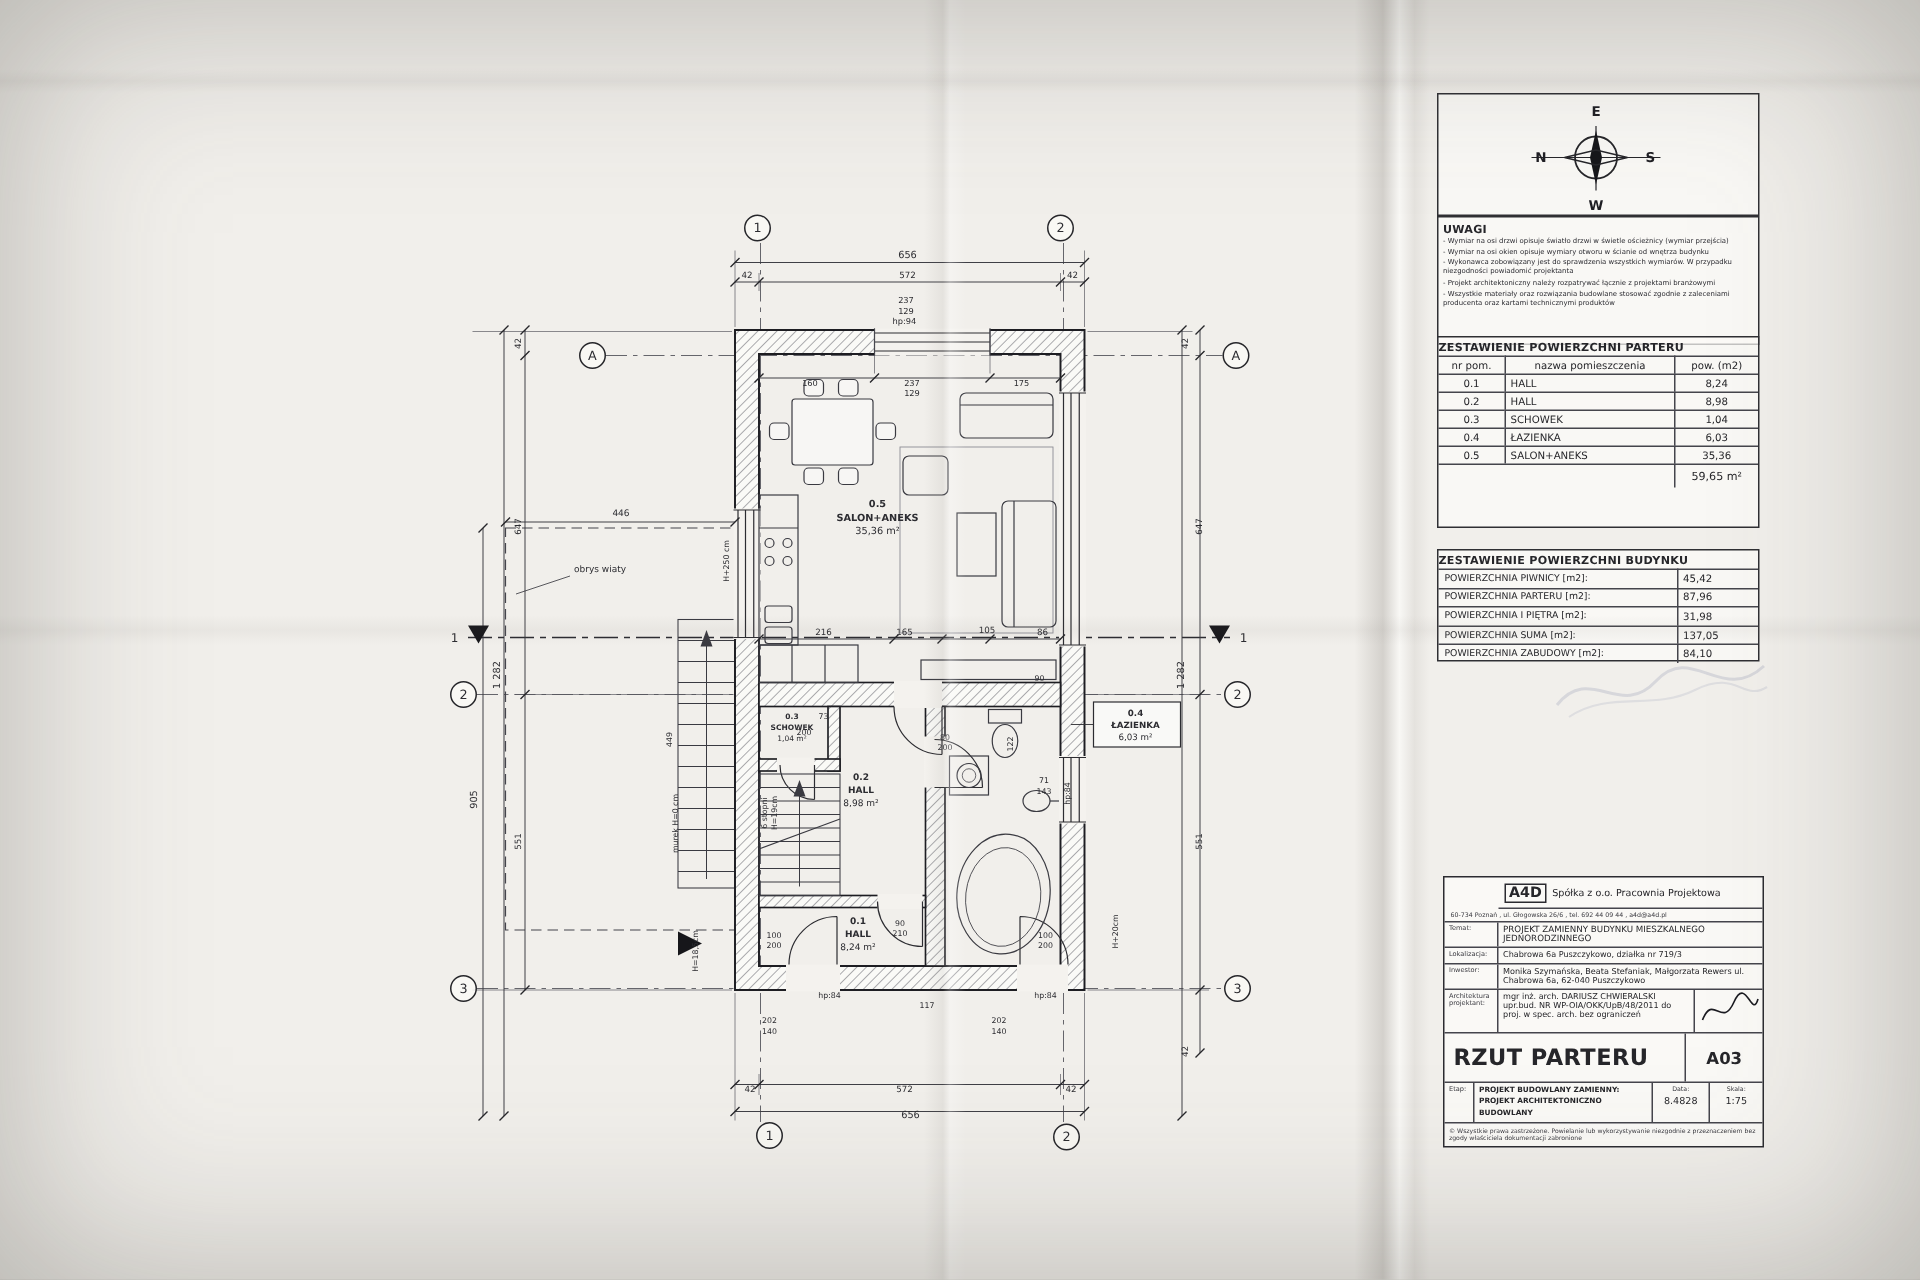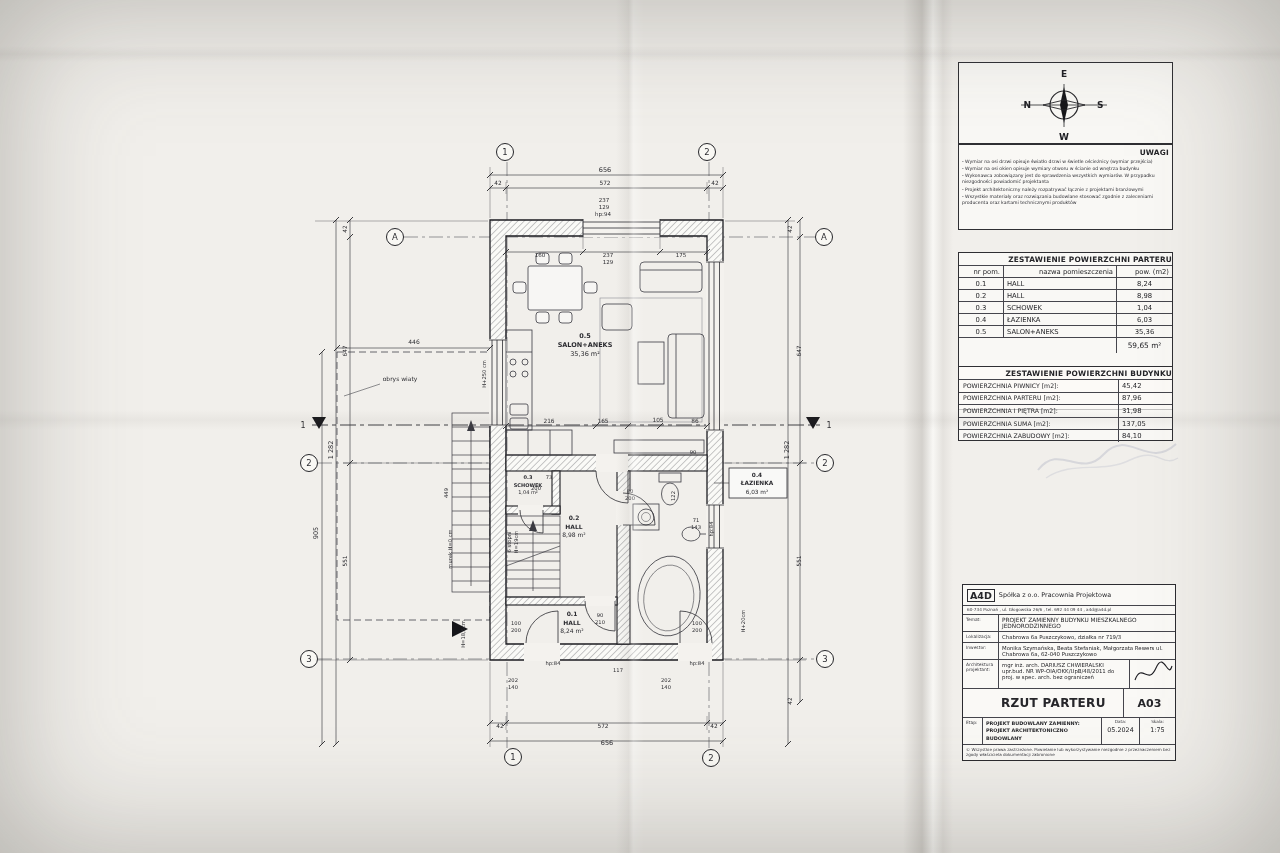--- a/index.html
+++ b/index.html
@@ -12,36 +12,36 @@
   .crease-b{left:903px;width:50px;background:linear-gradient(90deg,transparent,rgba(108,102,95,.22) 38%,rgba(253,253,251,.6) 60%,rgba(140,134,128,.12) 80%,transparent);}
   .crease-h{position:absolute;left:0;width:100%;height:20px;top:410px;background:linear-gradient(180deg,transparent,rgba(120,114,108,.07) 50%,transparent);pointer-events:none;z-index:8;}
   .crease-t{position:absolute;left:0;width:100%;height:16px;top:46px;background:linear-gradient(180deg,transparent,rgba(120,114,108,.08) 50%,transparent);pointer-events:none;z-index:8;}
 
   .plan-svg{position:absolute;left:280px;top:130px;width:660px;height:660px;z-index:2;}
   .plan-svg text{font-family:"DejaVu Sans","Liberation Sans",sans-serif;fill:#2c2c31;}
   .plan-svg .axis-bubble{fill:rgba(250,249,246,.85);stroke:#26262a;stroke-width:1;}
 
   .panel{position:absolute;left:958px;width:215px;border:1.2px solid #2f2f33;
          background:rgba(252,251,248,.72);box-sizing:border-box;z-index:4;}
-  .panel-title{font-size:7.4px;font-weight:700;text-align:right;padding:2px 0 1px;letter-spacing:.2px;}
+  .panel-title{font-size:7.4px;font-weight:700;text-align:left;padding:2px 0 1px;letter-spacing:.2px;}
 
   
   .compass-box{top:62px;height:82px;}
   .compass-box svg{display:block;}
   .compass-box text{font-family:"DejaVu Sans",sans-serif;font-weight:700;font-size:9px;fill:#1f1f24;}
 
   
   .uwagi-box{top:144px;height:86px;padding:1px 3px;}
   .note{font-size:4.6px;line-height:1.34;color:#2a2a30;margin:1px 0;}
 
   
-  .parter-box{top:252px;height:158px;}
+  .parter-box{top:224px;height:128px;}
   .p-head,.p-body,.p-total{display:grid;grid-template-columns:44px 1fr 56px;}
   .phc,.pcell{border-top:.8px solid #45454c;padding:1.5px 3px;font-size:6.8px;}
-  .phc{font-weight:400;text-align:right;}
+  .phc{font-weight:400;text-align:center;}
   .pc0{text-align:center;}
   .pc1{border-left:.8px solid #45454c;}
   .pc2{border-left:.8px solid #45454c;text-align:center;}
   .phc+.phc{border-left:.8px solid #45454c;}
   .p-total .tot-empty{border-top:.8px solid #45454c;grid-column:1 / span 2;}
   .p-total .tot-val{border-top:.8px solid #45454c;border-left:.8px solid #45454c;font-weight:400;font-size:7.4px;text-align:center;padding:3px 2px;}
 
   
   .budynek-box{top:366px;height:75px;}
   .b-body{display:grid;grid-template-columns:1fr 54px;}
@@ -49,32 +49,32 @@
   .blab{padding-left:4px;}
   .bval{border-left:.8px solid #45454c;font-size:6.8px;}
   .bold{font-weight:400;}
 
   
   .stamp{position:absolute;left:1032px;top:430px;z-index:3;opacity:.6;filter:blur(.4px);}
 
   
   .titleblock{position:absolute;left:962px;top:584px;width:214px;border:1.4px solid #2b2b30;
               background:rgba(252,251,248,.78);box-sizing:border-box;z-index:4;}
-  .tb-head{display:flex;align-items:center;gap:4px;padding:2px 4px;height:16px;border-bottom:.8px solid #45454c;}
+  .tb-head{display:flex;align-items:center;gap:4px;padding:2px 4px;height:16px;border-bottom:.8px solid #45454c;margin-left:36px;}
   .tb-logo{font-size:9.5px;font-weight:700;border:1px solid #2b2b30;padding:0 2px;line-height:11px;}
   .tb-company{font-size:6.4px;font-weight:400;}
   .tb-addr{font-size:4.2px;color:#3a3a40;padding:1px 4px 2px;border-bottom:.8px solid #45454c;}
   .tb-row{display:grid;grid-template-columns:36px 1fr;border-bottom:.8px solid #45454c;}
   .tb-lab{font-size:4.4px;color:#3a3a40;padding:2px 2px 2px 3px;border-right:.8px solid #45454c;}
   .tb-val{font-size:5.4px;padding:2px 3px;}
   .tb-val.bold{font-size:5.8px;}
   .tb-row.arch{grid-template-columns:36px 1fr 46px;}
   .sig-cell{border-left:.8px solid #45454c;display:flex;align-items:center;justify-content:center;}
   .tb-title-row{display:grid;grid-template-columns:1fr 52px;border-bottom:.8px solid #45454c;}
-  .tb-title{font-size:12px;font-weight:700;padding:7px 6px;letter-spacing:.3px;margin-left:32px;}
+  .tb-title{font-size:15px;font-weight:700;padding:7px 6px;letter-spacing:.3px;}
   .tb-no{font-size:11px;font-weight:700;border-left:.8px solid #45454c;display:flex;align-items:center;justify-content:center;}
   .tb-etap{display:grid;grid-template-columns:20px 1fr 38px 36px;border-bottom:.8px solid #45454c;}
   .e-lab{font-size:4.4px;color:#3a3a40;padding:2px 1px 0 3px;border-right:.8px solid #45454c;}
   .e-val{font-size:4.9px;font-weight:700;padding:2px 3px;line-height:1.5;}
   .e-meta{border-left:.8px solid #45454c;text-align:center;padding-top:1px;}
   .m-lab{font-size:4.2px;color:#3a3a40;}
   .m-val{font-size:6.4px;margin-top:2px;}
   .tb-copy{font-size:4.1px;color:#3a3a40;padding:2px 3px;line-height:1.3;}
 </style>
 </head>
@@ -432,21 +432,21 @@
       <div class="tb-no">A03</div>
     </div>
     <div class="tb-etap">
       <div class="e-lab">Etap:</div>
       <div class="e-val">
         <div>PROJEKT BUDOWLANY ZAMIENNY:</div>
         <div>PROJEKT ARCHITEKTONICZNO BUDOWLANY</div>
       </div>
       <div class="e-meta">
         <div class="m-lab">Data:</div>
-        <div class="m-val">05.2024</div>
+        <div class="m-val">8.4828</div>
       </div>
       <div class="e-meta">
         <div class="m-lab">Skala:</div>
         <div class="m-val bold">1:75</div>
       </div>
     </div>
     <div class="tb-copy">© Wszystkie prawa zastrzeżone. Powielanie lub wykorzystywanie niezgodnie z przeznaczeniem bez zgody właściciela dokumentacji zabronione</div>
   </div>
 
   <div class="crease crease-a"></div>

